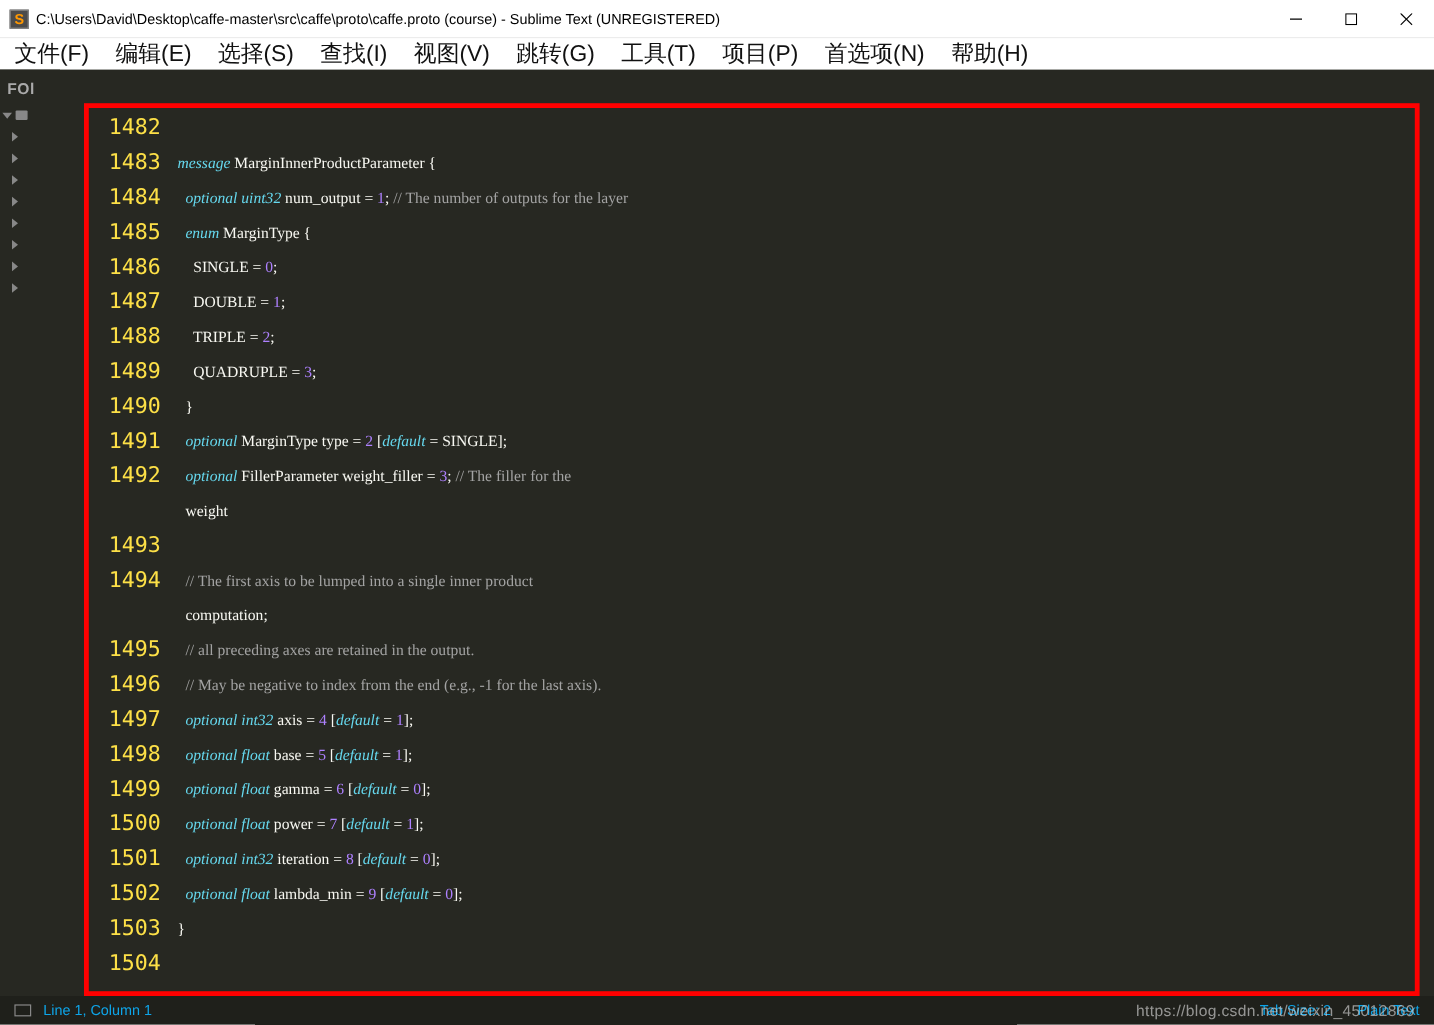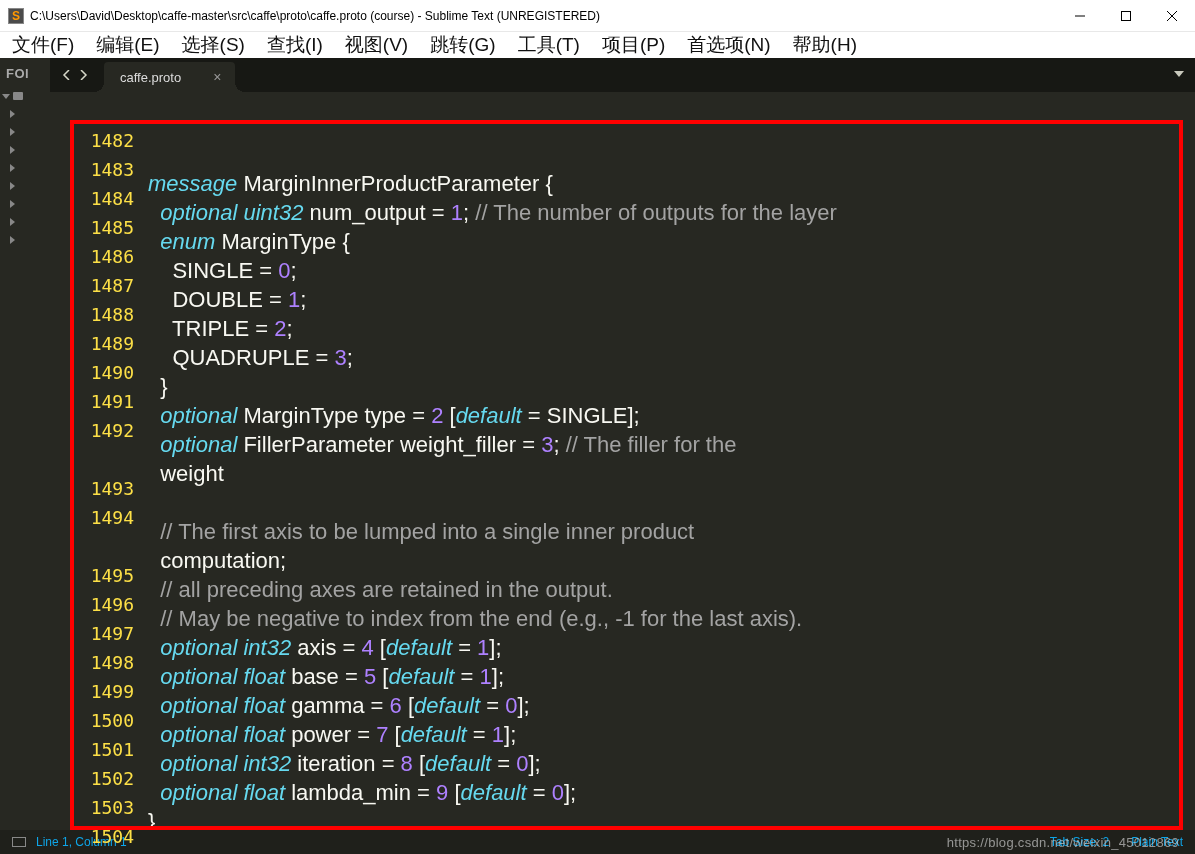--- a/index.html
+++ b/index.html
@@ -123,22 +123,22 @@
     background: #272822;
     display: flex;
     margin: 28px 12px 0px 20px;
   }
   .gutter {
     width: 74px; color: #fde047; text-align: right;
     font-family: Consolas, monospace; font-size: 18px; line-height: 29px;
     padding: 2px 14px 0 0; user-select: none;
   }
   .code {
-    flex: 1; color: #f8f8f2; font-family: Liberation Sans, sans-serif;
-    font-size: 22px; line-height: 29px; padding-top: 16px;
+    flex: 1; color: #f8f8f2; font-family: Liberation Serif, serif;
+    font-size: 13px; line-height: 29px; padding-top: 2px;
     white-space: pre; overflow: hidden;
   }
   .code .kw { color: #66d9ef; font-style: italic; }
   .code .num { color: #ae81ff; }
   .code .cm { color: #a3a3a3; }
 
   
   .statusbar {
     height: 24px; background: #1f201b; color: #0ea5e9;
     display: flex; align-items: center; font-size: 12px;
@@ -222,43 +222,20 @@
     <div class="tree-row" style="padding-left:10px">
       <div class="tree-arrow"></div>
     </div>
     <div class="tree-row" style="padding-left:10px">
       <div class="tree-arrow"></div>
     </div>
   </div>
 
   <div class="main">
 
-    <div class="tabbar">
-      <div class="nav-arrows">
-        <div class="nav-arrow">
-          <svg viewBox="0 0 10 10">
-              <path d="M7 0 L2 5 L7 10" fill="none" stroke="currentColor" stroke-width="1.5"></path>
-            </svg>
-        </div>
-        <div class="nav-arrow">
-          <svg viewBox="0 0 10 10">
-              <path d="M3 0 L8 5 L3 10" fill="none" stroke="currentColor" stroke-width="1.5"></path>
-            </svg>
-        </div>
-      </div>
-      <div class="tab">
-        <span>caffe.proto</span>
-        <span class="tab-close">×</span>
-      </div>
-      <div class="tabbar-right-arrow">
-        <svg viewBox="0 0 12 12">
-            <path d="M1 3 L6 9 L11 3" fill="currentColor"></path>
-          </svg>
-      </div>
-    </div>
 
     <div class="editor-wrap">
       <div class="editor">
         <div class="gutter" id="gutter">
             <div>1482</div>
             <div>1483</div>
             <div>1484</div>
             <div>1485</div>
             <div>1486</div>
             <div>1487</div>

